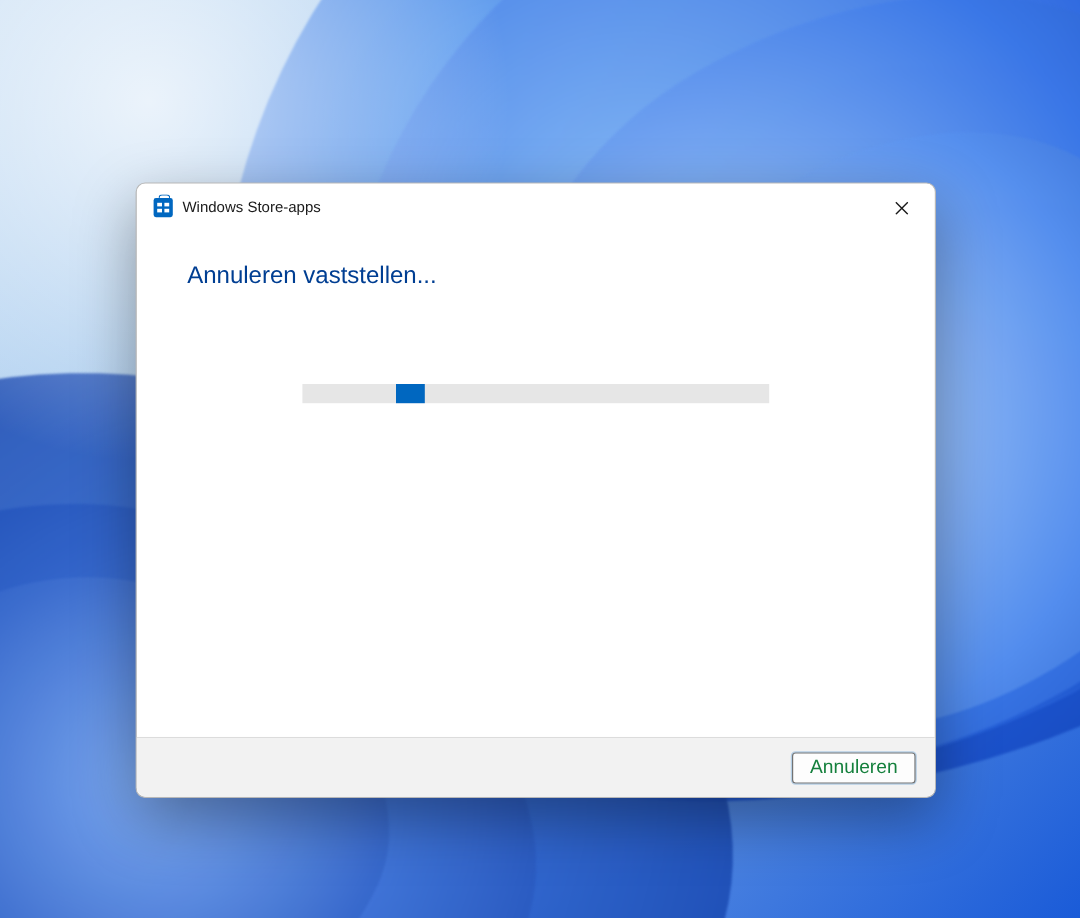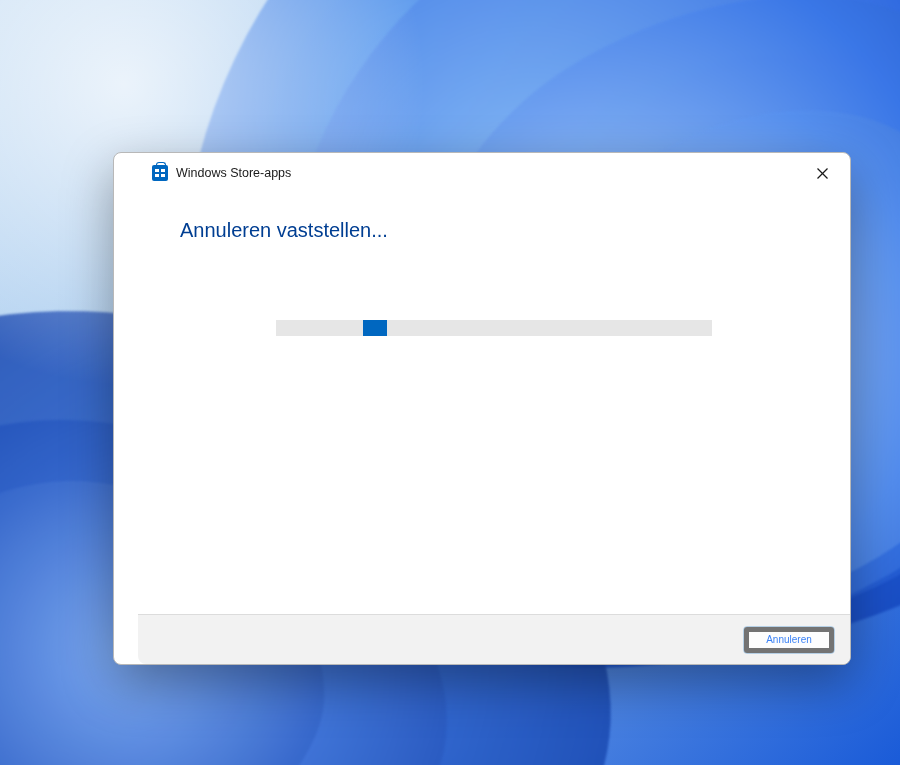--- a/index.html
+++ b/index.html
@@ -31,26 +31,26 @@
   .p6 { width: 700px; height: 560px; left:-260px; bottom:-220px;
         background: radial-gradient(circle at 60% 40%, #5a90ef, #1a49b2 70%); transform: rotate(20deg);}
   .p7 { width: 460px; height: 380px; left:-140px; bottom:-100px;
         background: radial-gradient(circle at 55% 40%, #82aef3, #2a5cc4 70%); transform: rotate(25deg);}
   .light { position:absolute; left:0; top:0; width:55%; height:55%;
            background: radial-gradient(circle at 25% 20%, rgba(255,255,255,0.7), rgba(255,255,255,0) 60%); }
 
   .dialog {
     position: absolute;
     left: 113px; top: 152px;
-    width: 738px; height: 513px;
+    width: 667px; height: 513px;
     background: #ffffff;
     border: 1px solid #b8b8b8;
     border-radius: 8px;
     box-shadow: 0 18px 50px rgba(0,0,0,0.35);
-    display: flex; flex-direction: column; padding-left: 24px;
+    display: flex; flex-direction: column;
   }
   .titlebar {
     height: 40px;
     display: flex; align-items: center;
     padding: 0 6px 0 14px;
   }
   .store-icon {
     width: 16px; height: 16px;
     background: #0067c0;
     border-radius: 2px;
@@ -115,24 +115,24 @@
     height: 50px;
     border-top: 1px solid #dcdcdc;
     background: #f2f2f2;
     display: flex; align-items: center; justify-content: flex-end;
     padding: 0 16px;
     border-radius: 0 0 8px 8px;
   }
   .btn {
     min-width: 90px; height: 26px;
     padding: 0 14px;
-    font-size: 10px;
-    color: #3b82f6;
+    font-size: 16px;
+    color: #15803d;
     background: #fdfdfd;
-    border: 5px solid #737373;
+    border: 1px solid #737373;
     border-radius: 3px;
     cursor: pointer;
     outline: 1px solid rgba(0,103,192,0.25);
     outline-offset: 0;
   }
 </style>
 </head>
 <body>
 
 <div class="bg-swirl">

